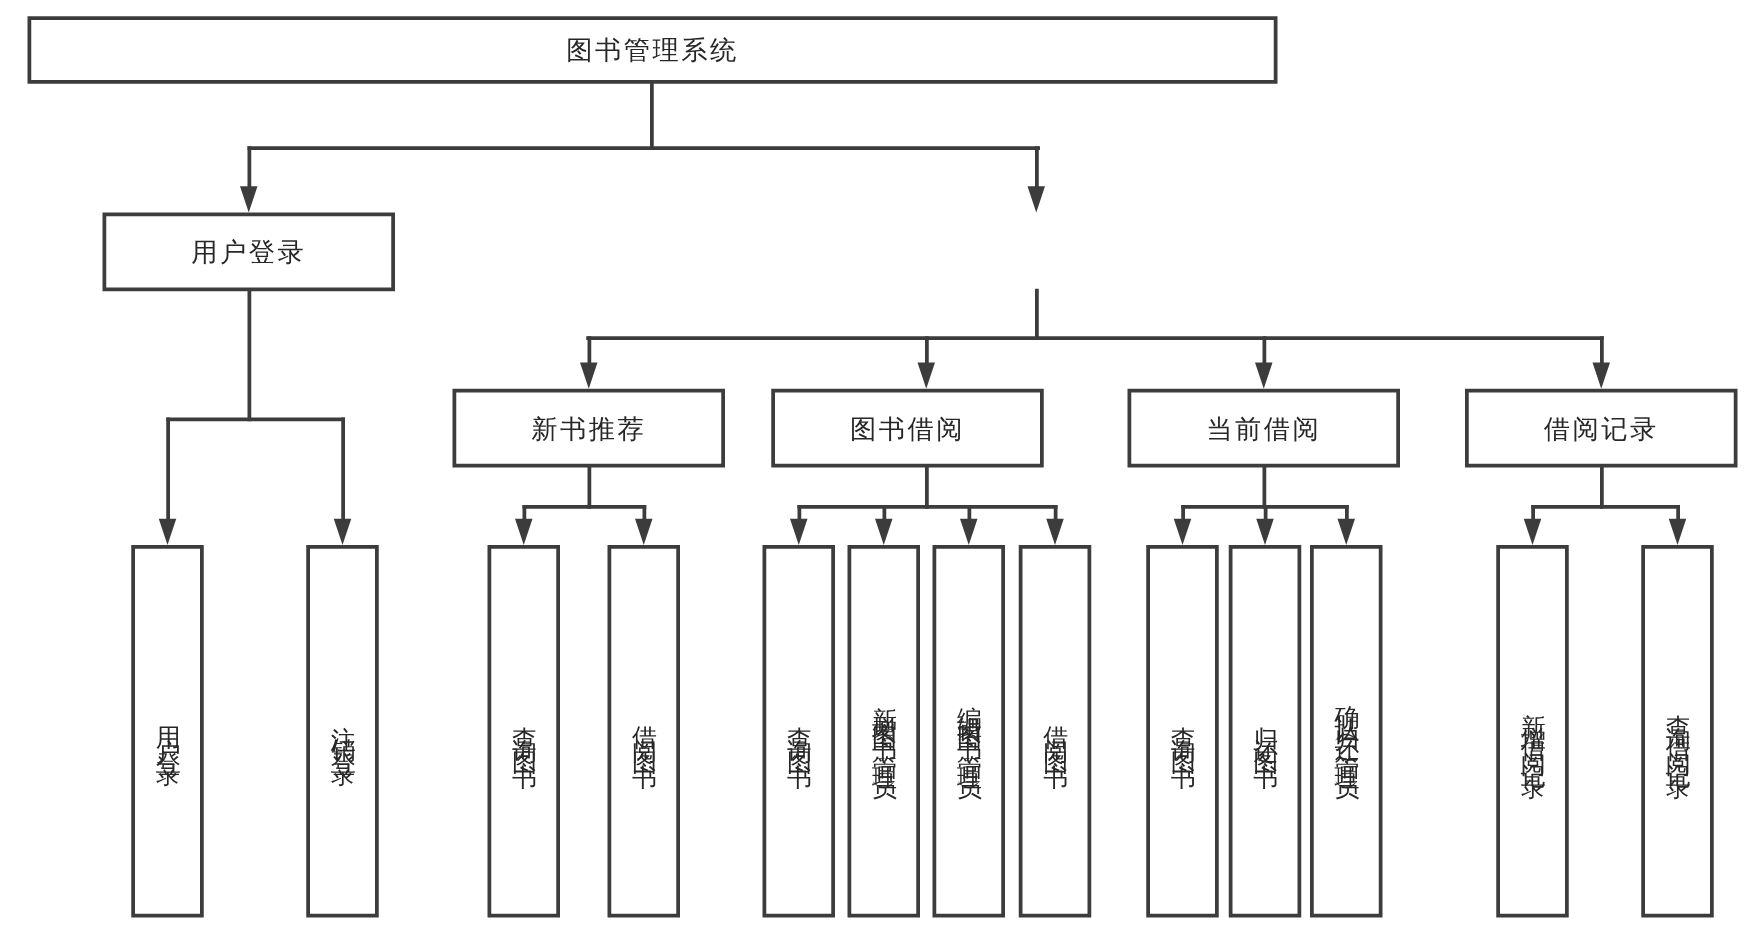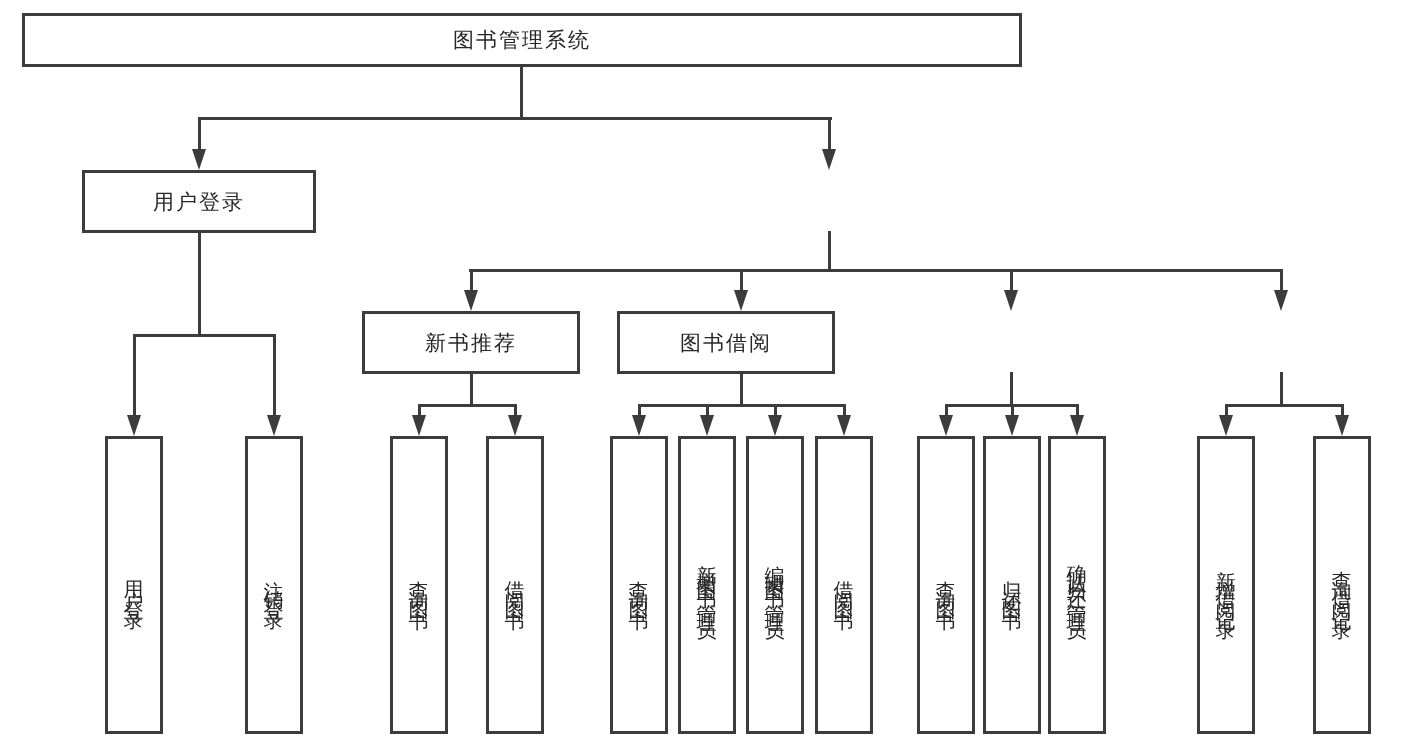--- a/index.html
+++ b/index.html
@@ -102,20 +102,26 @@
   <div class="arrow" style="left:734px; top:290px;"></div>
   <div class="arrow" style="left:1004px; top:290px;"></div>
   <div class="arrow" style="left:1274px; top:290px;"></div>
 
   <div class="box l3" style="left:362px;">
     <span class="hlabel">新书推荐</span>
   </div>
   <div class="box l3" style="left:602px;margin-left:15px;">
     <span class="hlabel">图书借阅</span>
   </div>
+  <div class="box l3" style="left:902px;">
+    <span class="hlabel">当前借阅</span>
+  </div>
+  <div class="box l3" style="left:1172px;">
+    <span class="hlabel">借阅记录</span>
+  </div>
 
   <div class="vline" style="left:470px; top:372px; height:35px;"></div>
   <div class="hline" style="left:418px; top:404px; width:99px;"></div>
   <div class="vline" style="left:418px; top:404px; height:13px;"></div>
   <div class="vline" style="left:514px; top:404px; height:13px;"></div>
   <div class="arrow" style="left:412px; top:415px;"></div>
   <div class="arrow" style="left:508px; top:415px;"></div>
 
   <div class="vline" style="left:740px; top:372px; height:35px;"></div>
   <div class="hline" style="left:638px; top:404px; width:208px;"></div>

